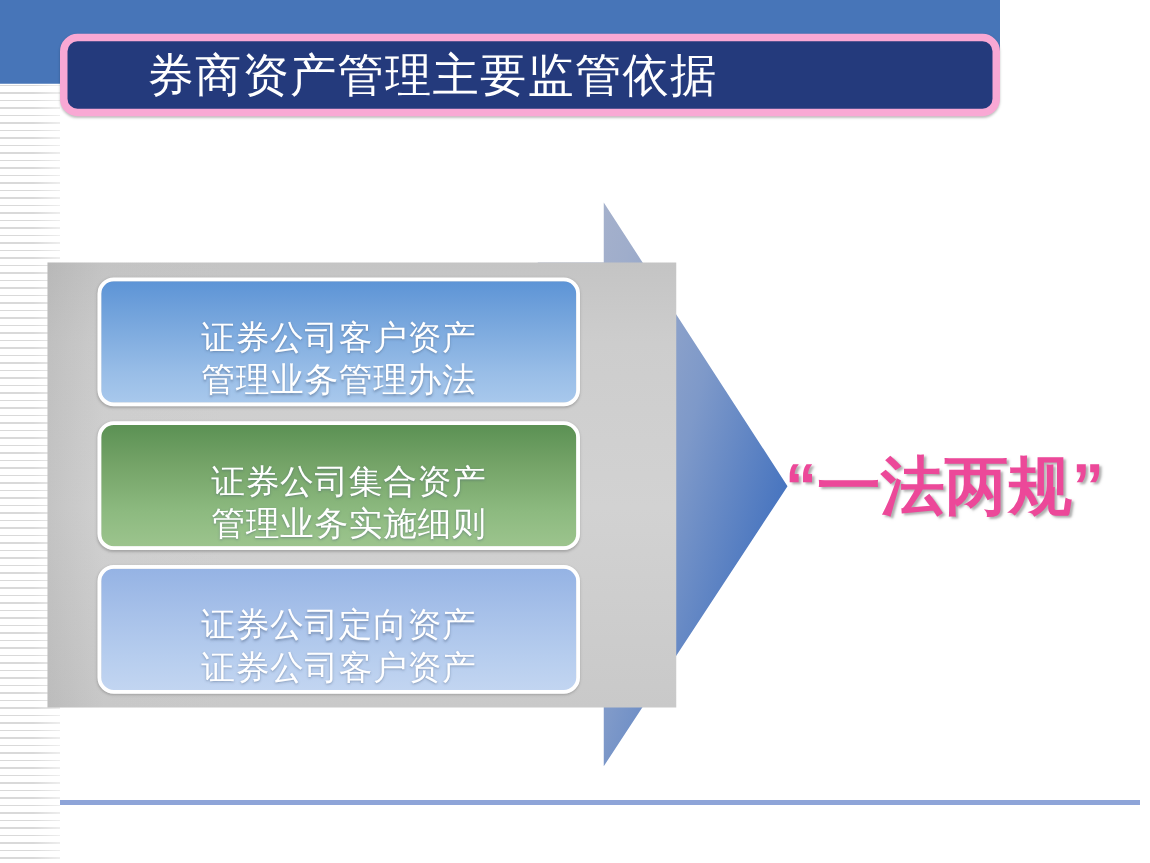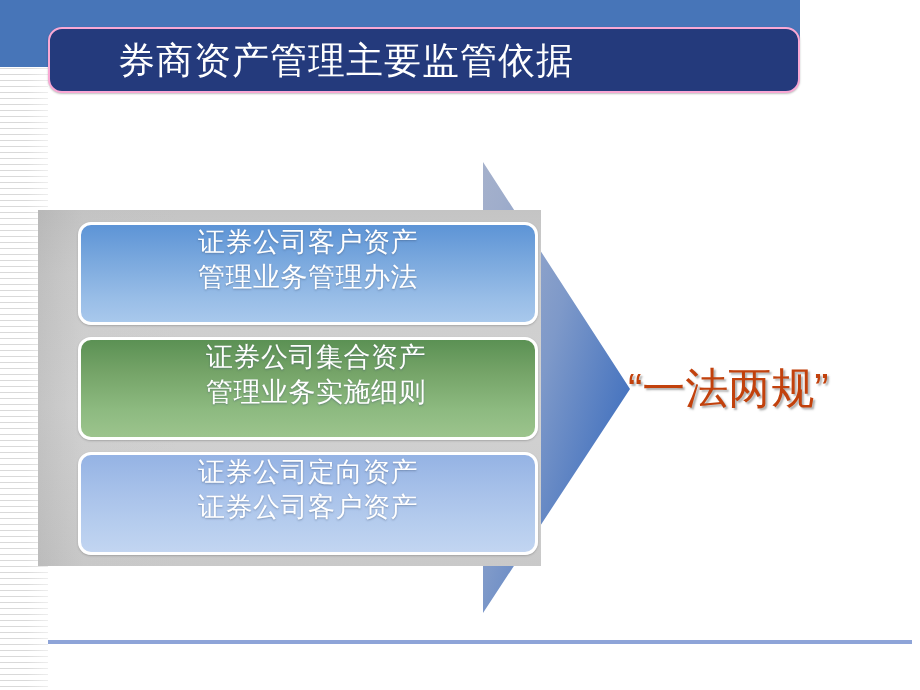--- a/index.html
+++ b/index.html
@@ -57,21 +57,21 @@
 
   
   .title-plaque {
     position: absolute;
     left: 48px;
     top: 27px;
     width: 752px;
     height: 66px;
     box-sizing: border-box;
     background: #243a7c;
-    border: 2px solid #f9a8d4;
+    border: 6px solid #f9a8d4;
     border-radius: 14px;
     display: flex;
     align-items: center;
     justify-content: center;
     box-shadow: 0 1px 2px rgba(0,0,0,0.25);
   }
   .title-text {
     color: #ffffff;
     font-size: 37px;
     line-height: 1;
@@ -107,26 +107,26 @@
     width: 503px;
     height: 356px;
     background: linear-gradient(to right, rgba(120,120,120,0.16) 0%, rgba(150,150,150,0.02) 9%, rgba(255,255,255,0) 30%);
     pointer-events: none;
   }
 
   
   .card {
     position: absolute;
     left: 78px;
-    width: 460px;
+    width: 386px;
     box-sizing: border-box;
     border: 3px solid #ffffff;
     border-radius: 13px;
     display: flex;
-    align-items: flex-start;
+    align-items: flex-end;
     justify-content: center;
     text-align: center;
     box-shadow: 0 1px 2px rgba(90,90,90,0.35);
   }
   .card-label {
     color: #ffffff;
     font-size: 27px;
     line-height: 1.28;
     letter-spacing: 0.5px;
     text-shadow: 0 1px 2px rgba(60,80,110,0.45);
@@ -155,23 +155,23 @@
     position: absolute;
     left: 628px;
     top: 352px;
     width: 260px;
     height: 72px;
     display: flex;
     align-items: center;
     justify-content: flex-start;
   }
   .callout-text {
-    color: #c2410c;
-    font-size: 43px;
-    font-weight: normal;
+    color: #ec4899;
+    font-size: 51px;
+    font-weight: bold;
     line-height: 1;
     white-space: nowrap;
     text-shadow: 2px 2px 2px rgba(130,130,130,0.65);
     letter-spacing: 0px;
   }
 
   
   .bottom-rule {
     position: absolute;
     left: 48px;

